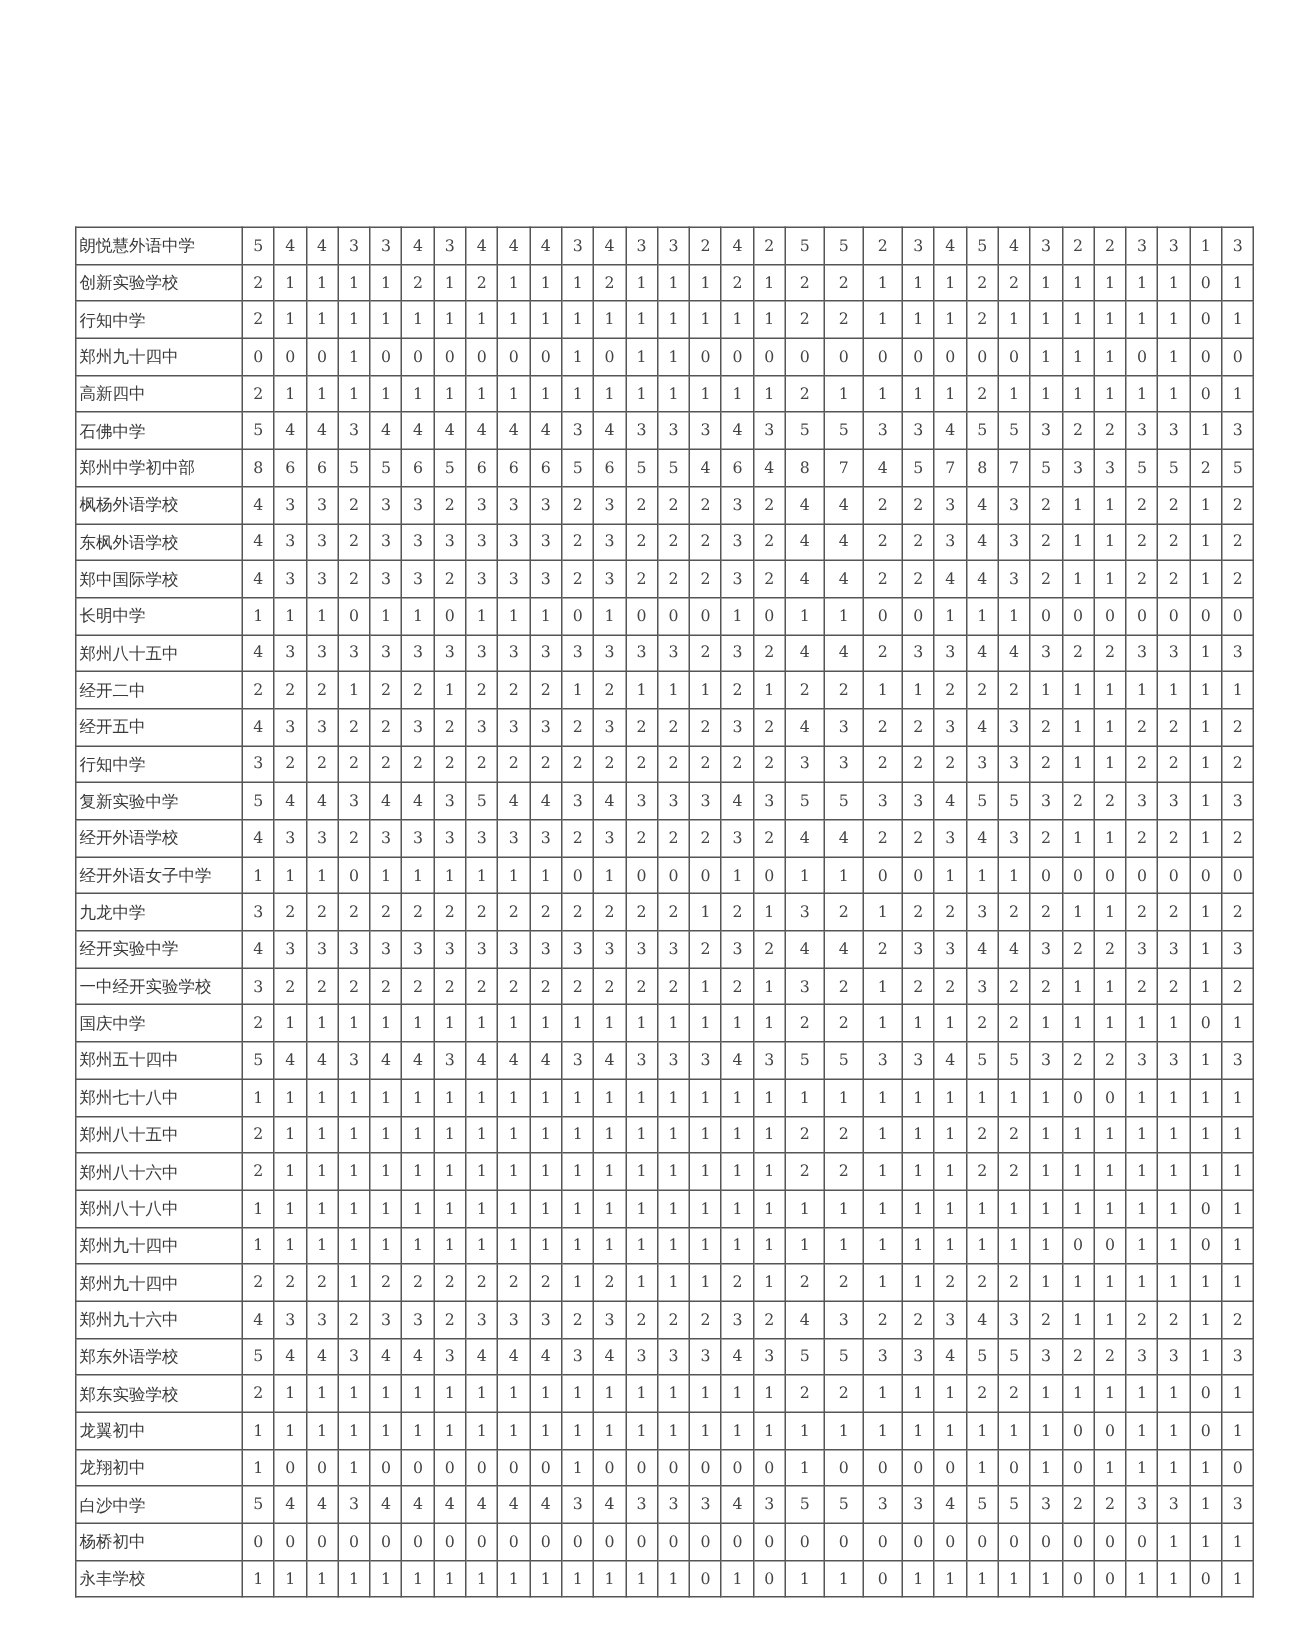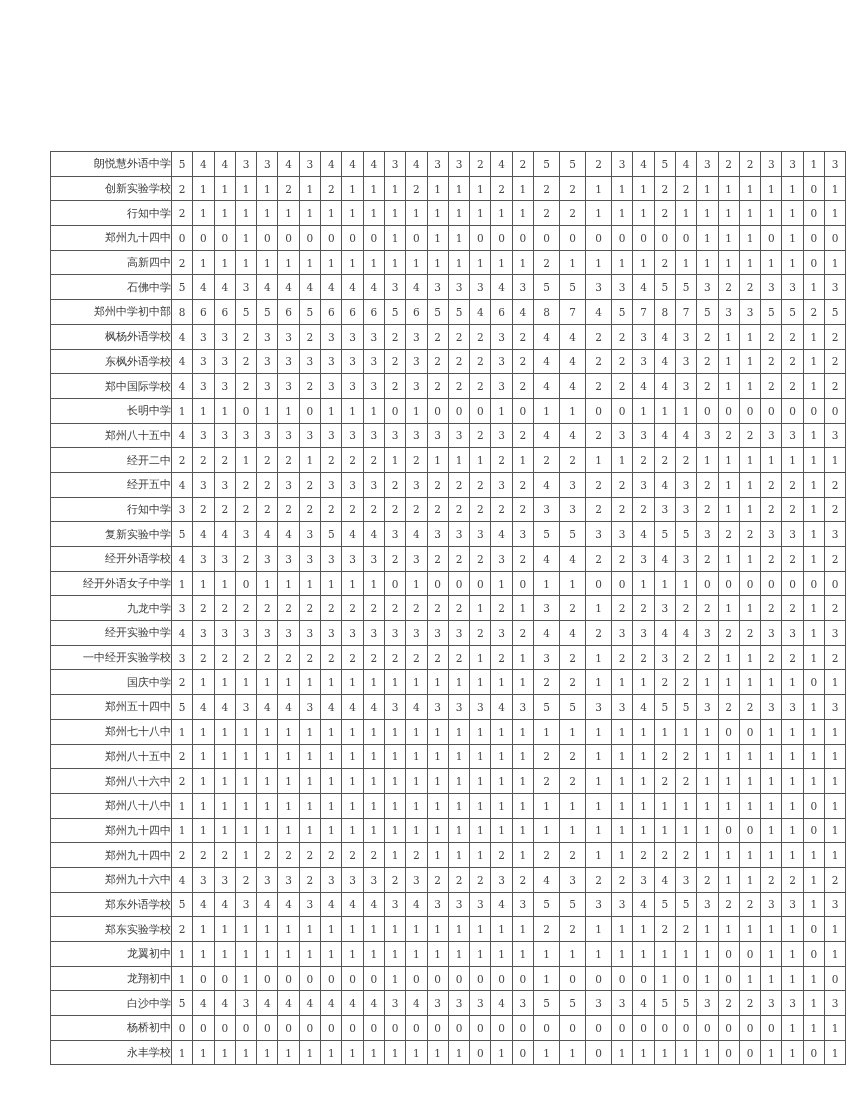--- a/index.html
+++ b/index.html
@@ -20,22 +20,22 @@
     padding: 0;
     font-size: 10.5px;
     text-align: center;
     vertical-align: middle;
     color: #444;
     overflow: hidden;
     white-space: nowrap;
   }
   #grid td.name {
     width: 108px;
-    text-align: right;
-    padding-left: 12px;
+    text-align: left;
+    padding-left: 2px;
     font-size: 11px;
     color: #3a3a3a;
   }
   #grid td.v { width: 20.3px; }
   #grid td.w { width: 25px; }
   .watermark {
     position: absolute; left: 732px; top: 1112px;
     font-family: "DejaVu Sans", "Liberation Sans", sans-serif;
     font-weight: bold; font-size: 28px; letter-spacing: 0;
     white-space: nowrap;

